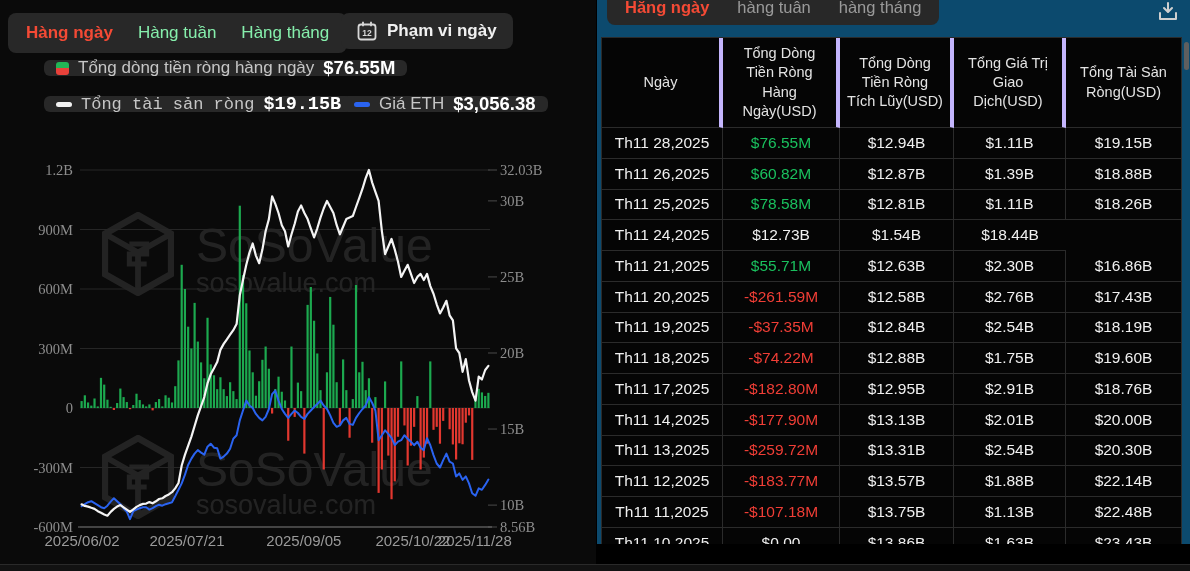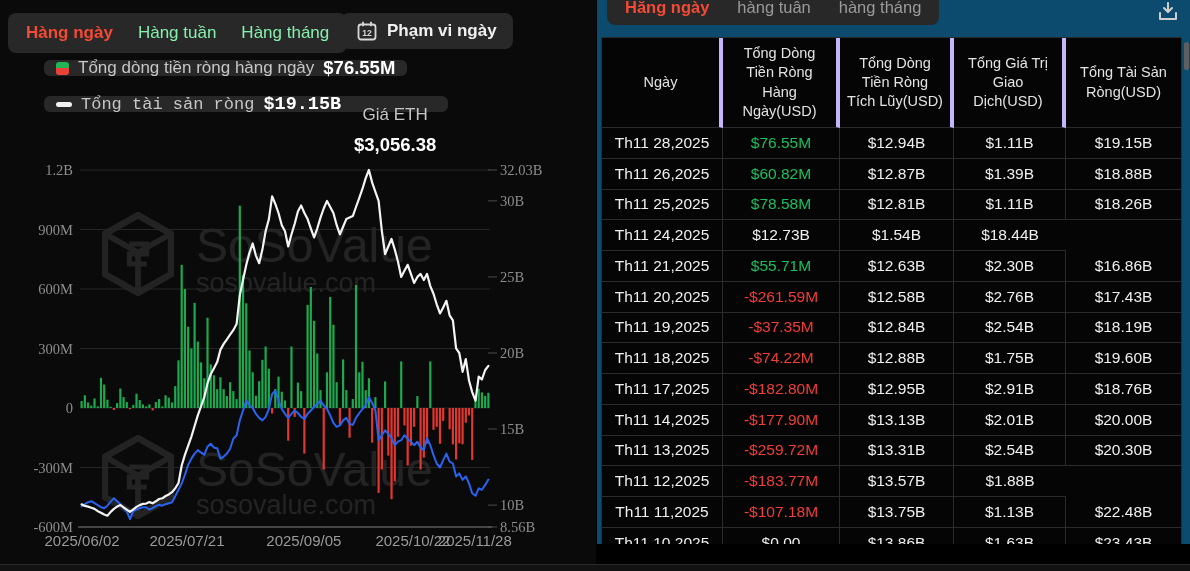--- a/index.html
+++ b/index.html
@@ -79,21 +79,21 @@
         <div class="legend-pill" style="left: 8px; top: 60px;">
           <span class="ic-flow"></span>
           <span class="lab">Tổng dòng tiền ròng hàng ngày</span>
           <span class="val">$76.55M</span>
         </div>
         <div class="legend-pill" style="left: 8px; top: 96px; font-family: Liberation Mono, monospace;">
           <span class="ic-dash" style="background: rgb(242, 242, 242);"></span>
           <span class="lab">Tổng tài sản ròng</span>
           <span class="val">$19.15B</span>
         </div>
-        <div class="legend-pill" style="left: 306px; top: 96px; flex-direction: column;">
+        <div class="legend-pill" style="left: 306px; top: 96px;">
           <span class="ic-dash" style="background: rgb(42, 99, 240);"></span>
           <span class="lab">Giá ETH</span>
           <span class="val">$3,056.38</span>
         </div>
       </div>
     <div id="chartWatermarks">
         <div class="wm" style="left: 102px; top: 212px; opacity: 0.1;"><svg width="72" height="84" viewBox="0 0 100 116" fill="none">
             <path d="M50 4 L96 30 V86 L50 112 L4 86 V30 Z" stroke="currentColor" stroke-width="9"></path>
             <path d="M4 30 L50 56 L96 30 M50 56 V112" stroke="currentColor" stroke-width="8"></path>
             <path d="M38 44 H62 V58 H38 V72 H62" stroke="currentColor" stroke-width="7"></path>
@@ -397,20 +397,21 @@
           <div class="td neg">-$259.72M</div>
           <div class="td">$13.31B</div>
           <div class="td">$2.54B</div>
           <div class="td">$20.30B</div>
         </div>
         <div class="gr tr">
           <div class="td">Th11 12,2025</div>
           <div class="td neg">-$183.77M</div>
           <div class="td">$13.57B</div>
           <div class="td">$1.88B</div>
+          <div class="td">$22.14B</div>
         </div>
         <div class="gr tr">
           <div class="td">Th11 11,2025</div>
           <div class="td neg">-$107.18M</div>
           <div class="td">$13.75B</div>
           <div class="td">$1.13B</div>
           <div class="td">$22.48B</div>
         </div>
         <div class="gr tr">
           <div class="td">Th11 10,2025</div>

